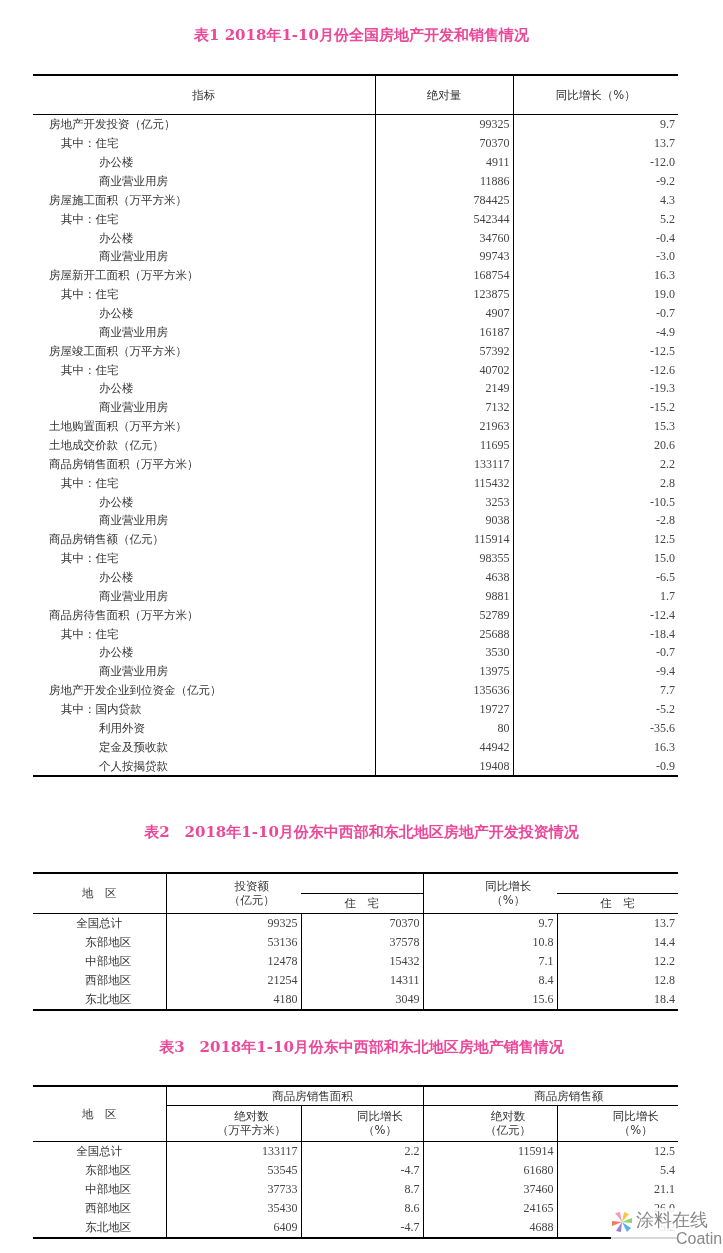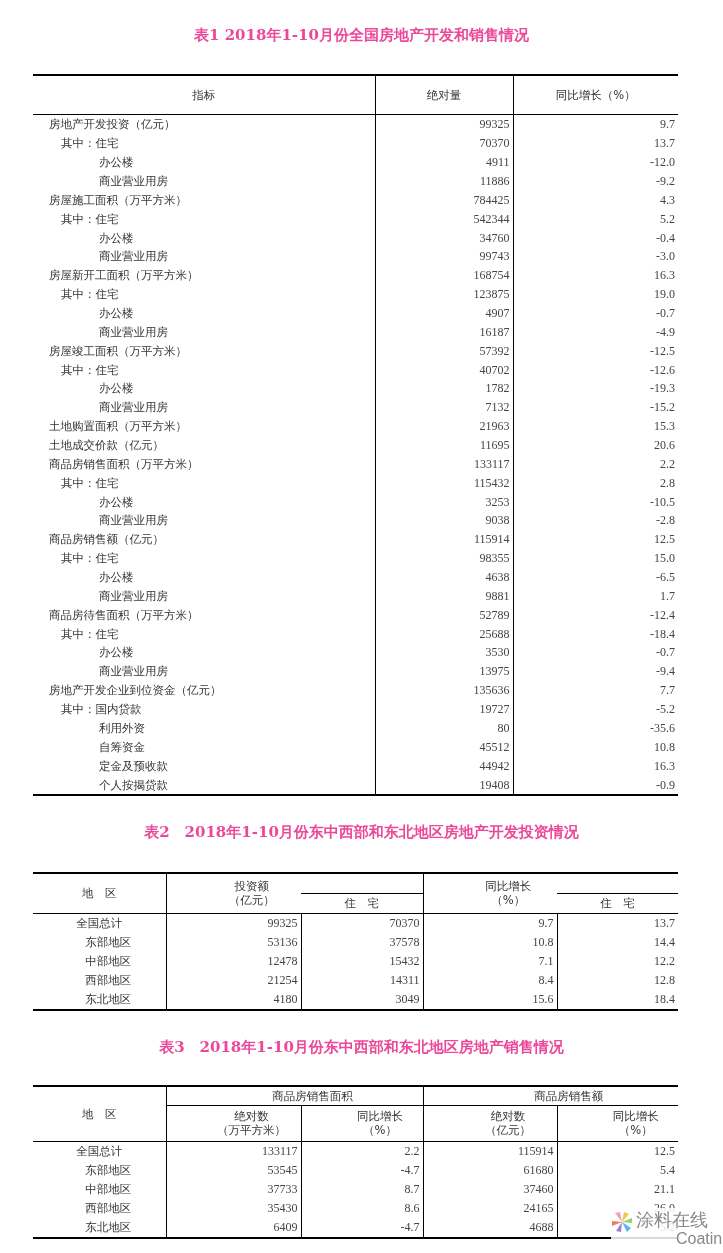--- a/index.html
+++ b/index.html
@@ -125,21 +125,21 @@
         <td class="num">57392</td>
         <td class="num">-12.5</td>
       </tr>
       <tr>
         <td class="lbl lvl1">其中：住宅</td>
         <td class="num">40702</td>
         <td class="num">-12.6</td>
       </tr>
       <tr>
         <td class="lbl lvl2">办公楼</td>
-        <td class="num">1782</td>
+        <td class="num">2149</td>
         <td class="num">-19.3</td>
       </tr>
       <tr>
         <td class="lbl lvl2">商业营业用房</td>
         <td class="num">7132</td>
         <td class="num">-15.2</td>
       </tr>
       <tr>
         <td class="lbl lvl0">土地购置面积（万平方米）</td>
         <td class="num">21963</td>
@@ -217,25 +217,20 @@
       </tr>
       <tr>
         <td class="lbl lvl1">其中：国内贷款</td>
         <td class="num">19727</td>
         <td class="num">-5.2</td>
       </tr>
       <tr>
         <td class="lbl lvl2">利用外资</td>
         <td class="num">80</td>
         <td class="num">-35.6</td>
-      </tr>
-      <tr>
-        <td class="lbl lvl2">自筹资金</td>
-        <td class="num">45512</td>
-        <td class="num">10.8</td>
       </tr>
       <tr>
         <td class="lbl lvl2">定金及预收款</td>
         <td class="num">44942</td>
         <td class="num">16.3</td>
       </tr>
       <tr>
         <td class="lbl lvl2">个人按揭贷款</td>
         <td class="num">19408</td>
         <td class="num">-0.9</td>

